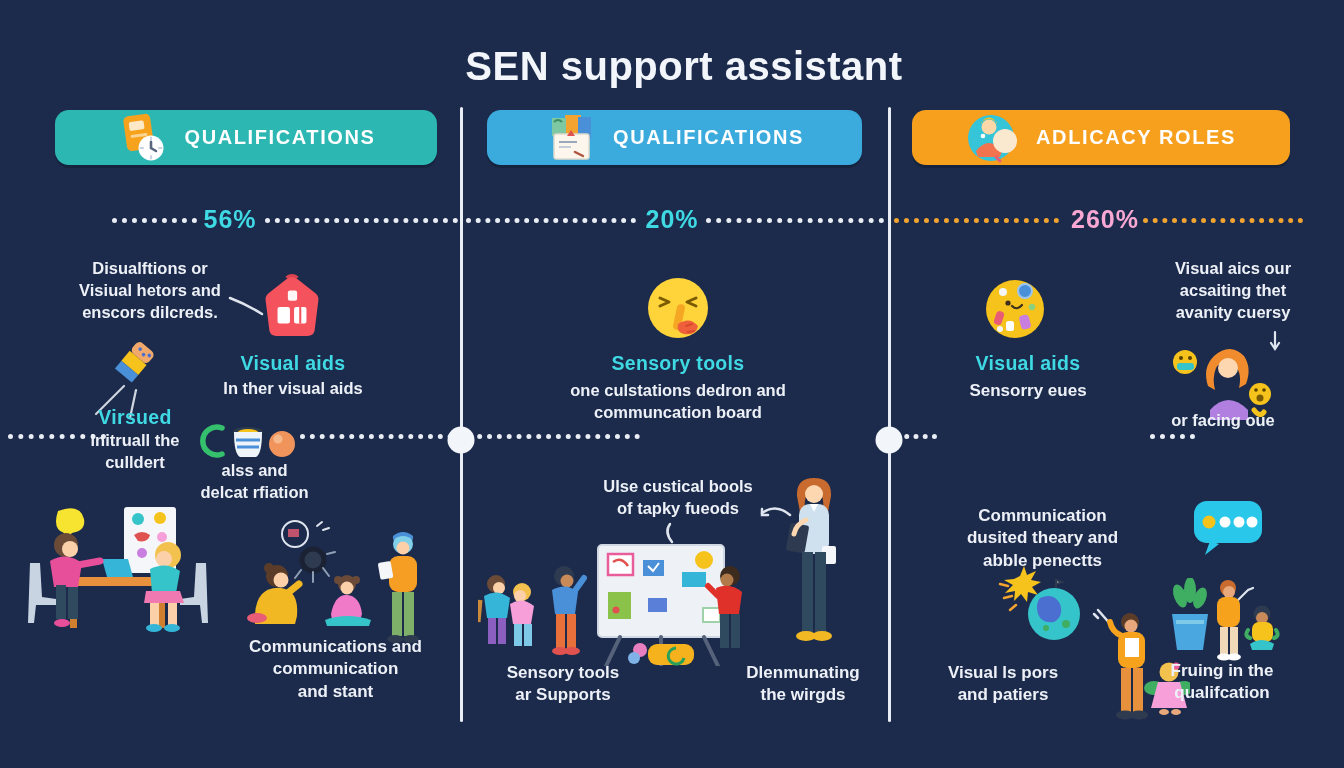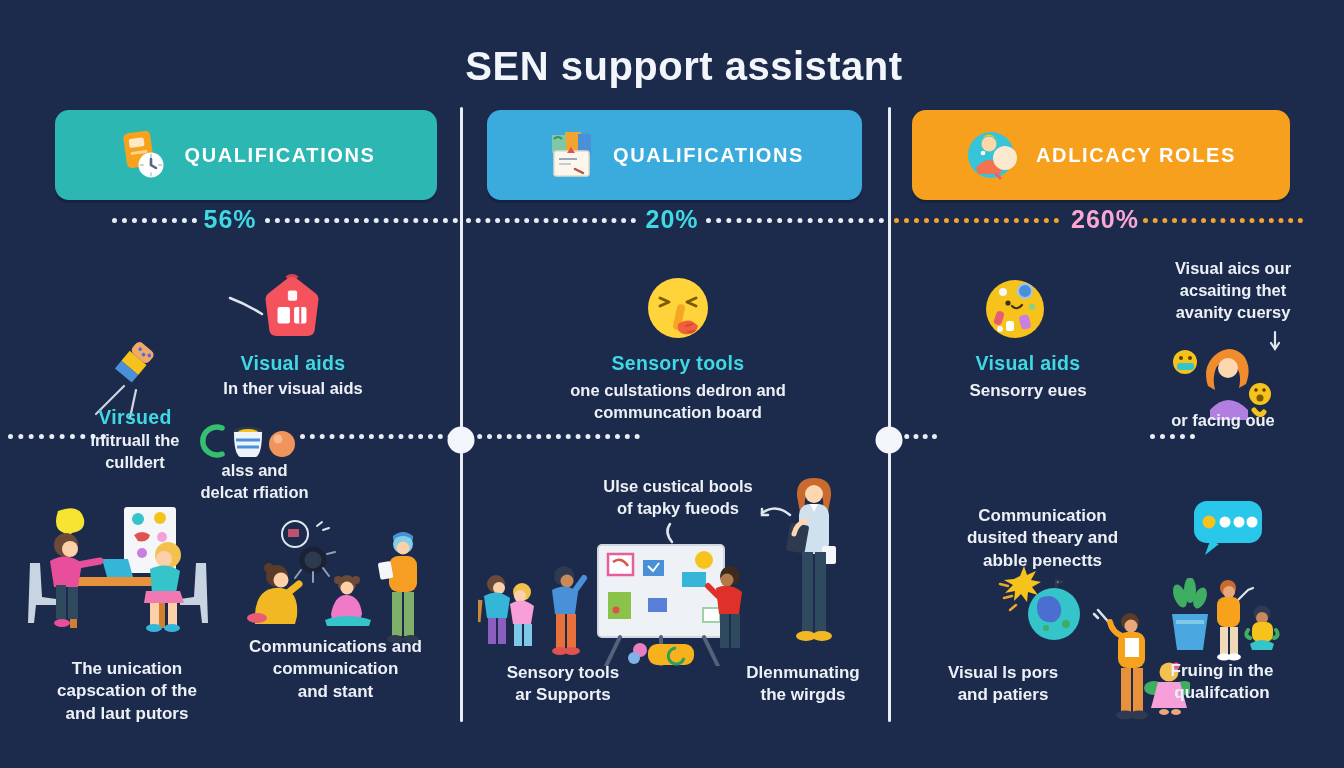--- a/index.html
+++ b/index.html
@@ -7,21 +7,21 @@
     position:relative;width:1344px;height:768px;overflow:hidden;
     background:#1c2b4c;
     font-family:"Liberation Sans",sans-serif;
   }
   .title{
     position:absolute;top:32px;left:0;width:100%;margin:12px;text-align:center;
     color:#f2f5fa;font-size:40px;font-weight:800;letter-spacing:.5px;
   }
   .divider{position:absolute;top:107px;height:615px;width:3px;background:#e9edf4;border-radius:2px;}
   .banner{
-    position:absolute;top:110px;height:90px;border-radius:14px;
+    position:absolute;top:110px;height:55px;border-radius:14px;
     display:flex;align-items:center;justify-content:center;gap:16px;
     box-shadow:0 3px 0 rgba(0,0,0,.18);
   }
   .banner-label{color:#fff;font-weight:800;font-size:20px;letter-spacing:1.6px;}
   .dots{position:absolute;height:0;border-top:5px dotted #e9edf4;}
   .dots.orange{border-top-color:#f2a330;}
   .stat{position:absolute;top:205px;transform:translateX(-50%);font-weight:800;font-size:25px;color:#3fd9e4;letter-spacing:1px;}
   .stat.orange{color:#f9a8d4;}
   .node{position:absolute;width:27px;height:27px;border-radius:50%;background:#f2f5fa;transform:translate(-50%,-50%);}
   .txt{
@@ -99,20 +99,23 @@
   <div class="stat orange" style="left:1105px">260%</div>
   <div class="dots orange" style="left:1143px;top:218px;width:160px"></div>
 
   <div class="dots" style="left:8px;top:434px;width:98px"></div>
   <div class="dots" style="left:300px;top:434px;width:340px"></div>
   <div class="dots" style="left:895px;top:434px;width:42px"></div>
   <div class="dots" style="left:1150px;top:434px;width:45px"></div>
   <div class="node" style="left:461px;top:440px"></div>
   <div class="node" style="left:889px;top:440px"></div>
 
+  <div class="txt" style="left:45px;top:258px;width:210px">Disualftions or
+Visiual hetors and
+enscors dilcreds.</div>
 
   <svg class="ill" style="left:228px;top:296px" width="36" height="22" viewBox="0 0 36 22">
     <path d="M2 2 q16 6 32 16" stroke="#dfe5ee" stroke-width="2.5" fill="none" stroke-linecap="round"></path>
   </svg>
 
   <svg class="ill" style="left:262px;top:274px" width="60" height="64" viewBox="0 0 58 62">
     <path d="M24 4 a6 5 0 0 1 10 0" fill="none" stroke="#d8434d" stroke-width="3.5"></path>
     <path d="M29 3 C31 3 33 4 34.5 5.2 L52 19 C54 21 55 23 54.5 26 L51 54 C50.5 58 48 60 44 60 L14 60 C10 60 7.5 58 7 54 L3.5 26 C3 23 4 21 6 19 L23.5 5.2 C25 4 27 3 29 3 Z" fill="#f4525c"></path>
     <rect x="25" y="16" width="9" height="10" rx="2" fill="#ffffff" opacity=".95"></rect>
     <rect x="15" y="32" width="12" height="16" rx="2" fill="#ffffff"></rect>
@@ -176,23 +179,20 @@
     <ellipse cx="40" cy="118" rx="8" ry="4" fill="#e84f9a"></ellipse>
     <circle cx="146" cy="50" r="13" fill="#f2c14e"></circle>
     <circle cx="142" cy="54" r="8" fill="#fcd0a8"></circle>
     <path d="M128 64 q16 -8 30 2 l-4 22 l-24 0 z" fill="#35c4c9"></path>
     <path d="M124 86 l34 0 l4 12 l-40 0 z" fill="#f079b2"></path>
     <rect x="128" y="98" width="9" height="22" fill="#fcd0a8"></rect>
       <rect x="146" y="98" width="9" height="22" fill="#fcd0a8"></rect>
     <ellipse cx="132" cy="123" rx="8" ry="4" fill="#35b6d9"></ellipse>
       <ellipse cx="150" cy="123" rx="8" ry="4" fill="#35b6d9"></ellipse>
   </svg>
-  <div class="txt heavy" style="left:22px;top:658px;width:210px">The unication
-capscation of the
-and laut putors</div>
 
   <svg class="ill" style="left:243px;top:518px" width="196" height="138" viewBox="0 0 196 138">
     <circle cx="52" cy="16" r="13" stroke="#dfe5ee" stroke-width="2" fill="none"></circle>
     <rect x="45" y="11" width="11" height="8" fill="#e85d75" opacity=".8"></rect>
     <path d="M74 8 l5 -4 M80 12 l6 -2" stroke="#dfe5ee" stroke-width="2" stroke-linecap="round"></path>
     <circle cx="70" cy="42" r="11" stroke="#1a2233" stroke-width="5" fill="#2e3a50"></circle>
     <path d="M58 52 l-6 8 M80 50 l6 8 M70 54 l0 10 M84 36 l8 -2" stroke="#8fa0b5" stroke-width="2" stroke-linecap="round"></path>
     <circle cx="34" cy="58" r="11" fill="#5a3c28"></circle>
       <circle cx="26" cy="50" r="5" fill="#5a3c28"></circle>
     <circle cx="38" cy="62" r="7.5" fill="#fcd0a8"></circle>

